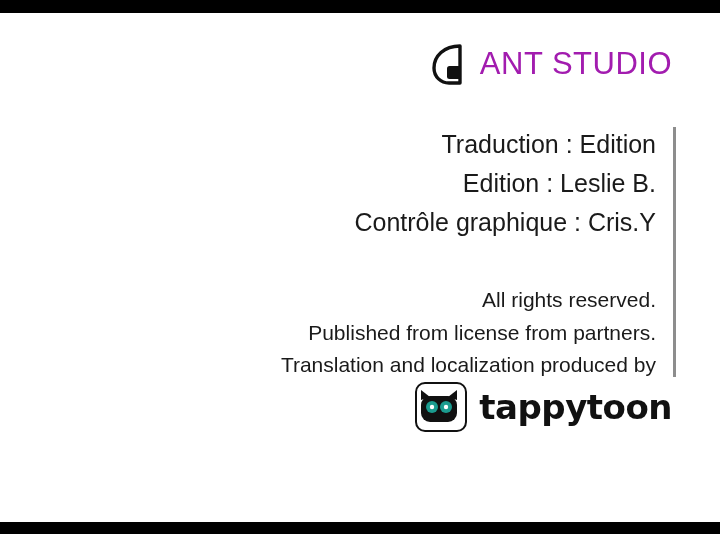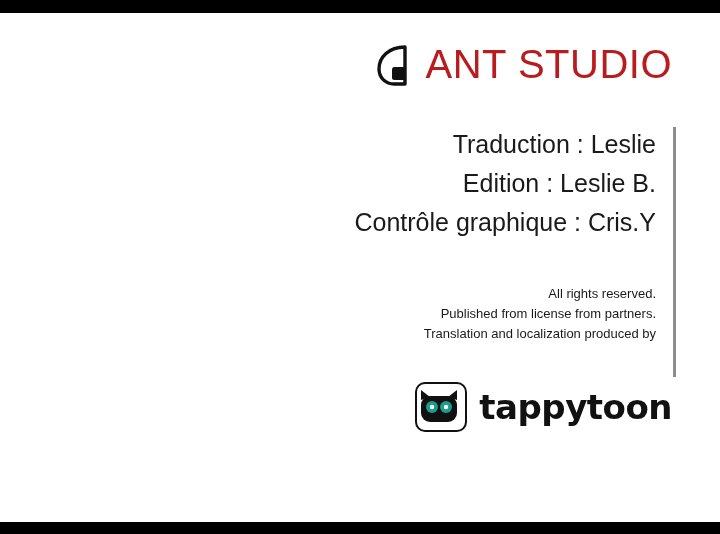--- a/index.html
+++ b/index.html
@@ -49,23 +49,23 @@
     gap: 14px;
   }
   .ant-mark {
     width: 36px;
     height: 44px;
     position: relative;
     flex: 0 0 auto;
   }
   .ant-mark svg { display: block; }
   .studio-name {
-    font-size: 40px;
+    font-size: 31px;
     letter-spacing: 0.5px;
-    color: #b91c1c;
+    color: #a21caf;
     font-family: "Liberation Sans", sans-serif;
     white-space: nowrap;
   }
 
   
   .credits {
     position: absolute;
     right: 48px;
     top: 125px;
     width: 430px;
@@ -91,21 +91,21 @@
   .rights {
     position: absolute;
     right: 48px;
     top: 284px;
     width: 460px;
     text-align: right;
     padding-right: 16px;
     box-sizing: border-box;
   }
   .rights-line {
-    font-size: 13px;
+    font-size: 21px;
     color: #1a1a1a;
     line-height: 1.55;
     white-space: nowrap;
     font-family: "Liberation Sans", sans-serif;
   }
 
   
   .brand-row {
     position: absolute;
     right: 48px;
@@ -148,21 +148,21 @@
         <path d="M30 4 C14 4 4 14 4 26 C4 35 11 41 19 41 L30 41 L30 4 Z" fill="none" stroke="#111111" stroke-width="3.4" stroke-linejoin="round"></path>
         <rect x="17" y="24" width="14" height="13" rx="2.5" fill="#111111"></rect>
       </svg>
     </span>
     <span class="studio-name">ANT STUDIO</span>
   </div>
 
   <div class="vrule"></div>
 
   <div class="credits">
-    <div class="credit-line">Traduction : Leslie</div>
+    <div class="credit-line">Traduction : Edition</div>
     <div class="credit-line">Edition : Leslie B.</div>
     <div class="credit-line">Contrôle graphique : Cris.Y</div>
   </div>
 
   <div class="rights">
     <div class="rights-line">All rights reserved.</div>
     <div class="rights-line">Published from license from partners.</div>
     <div class="rights-line">Translation and localization produced by</div>
   </div>
 

